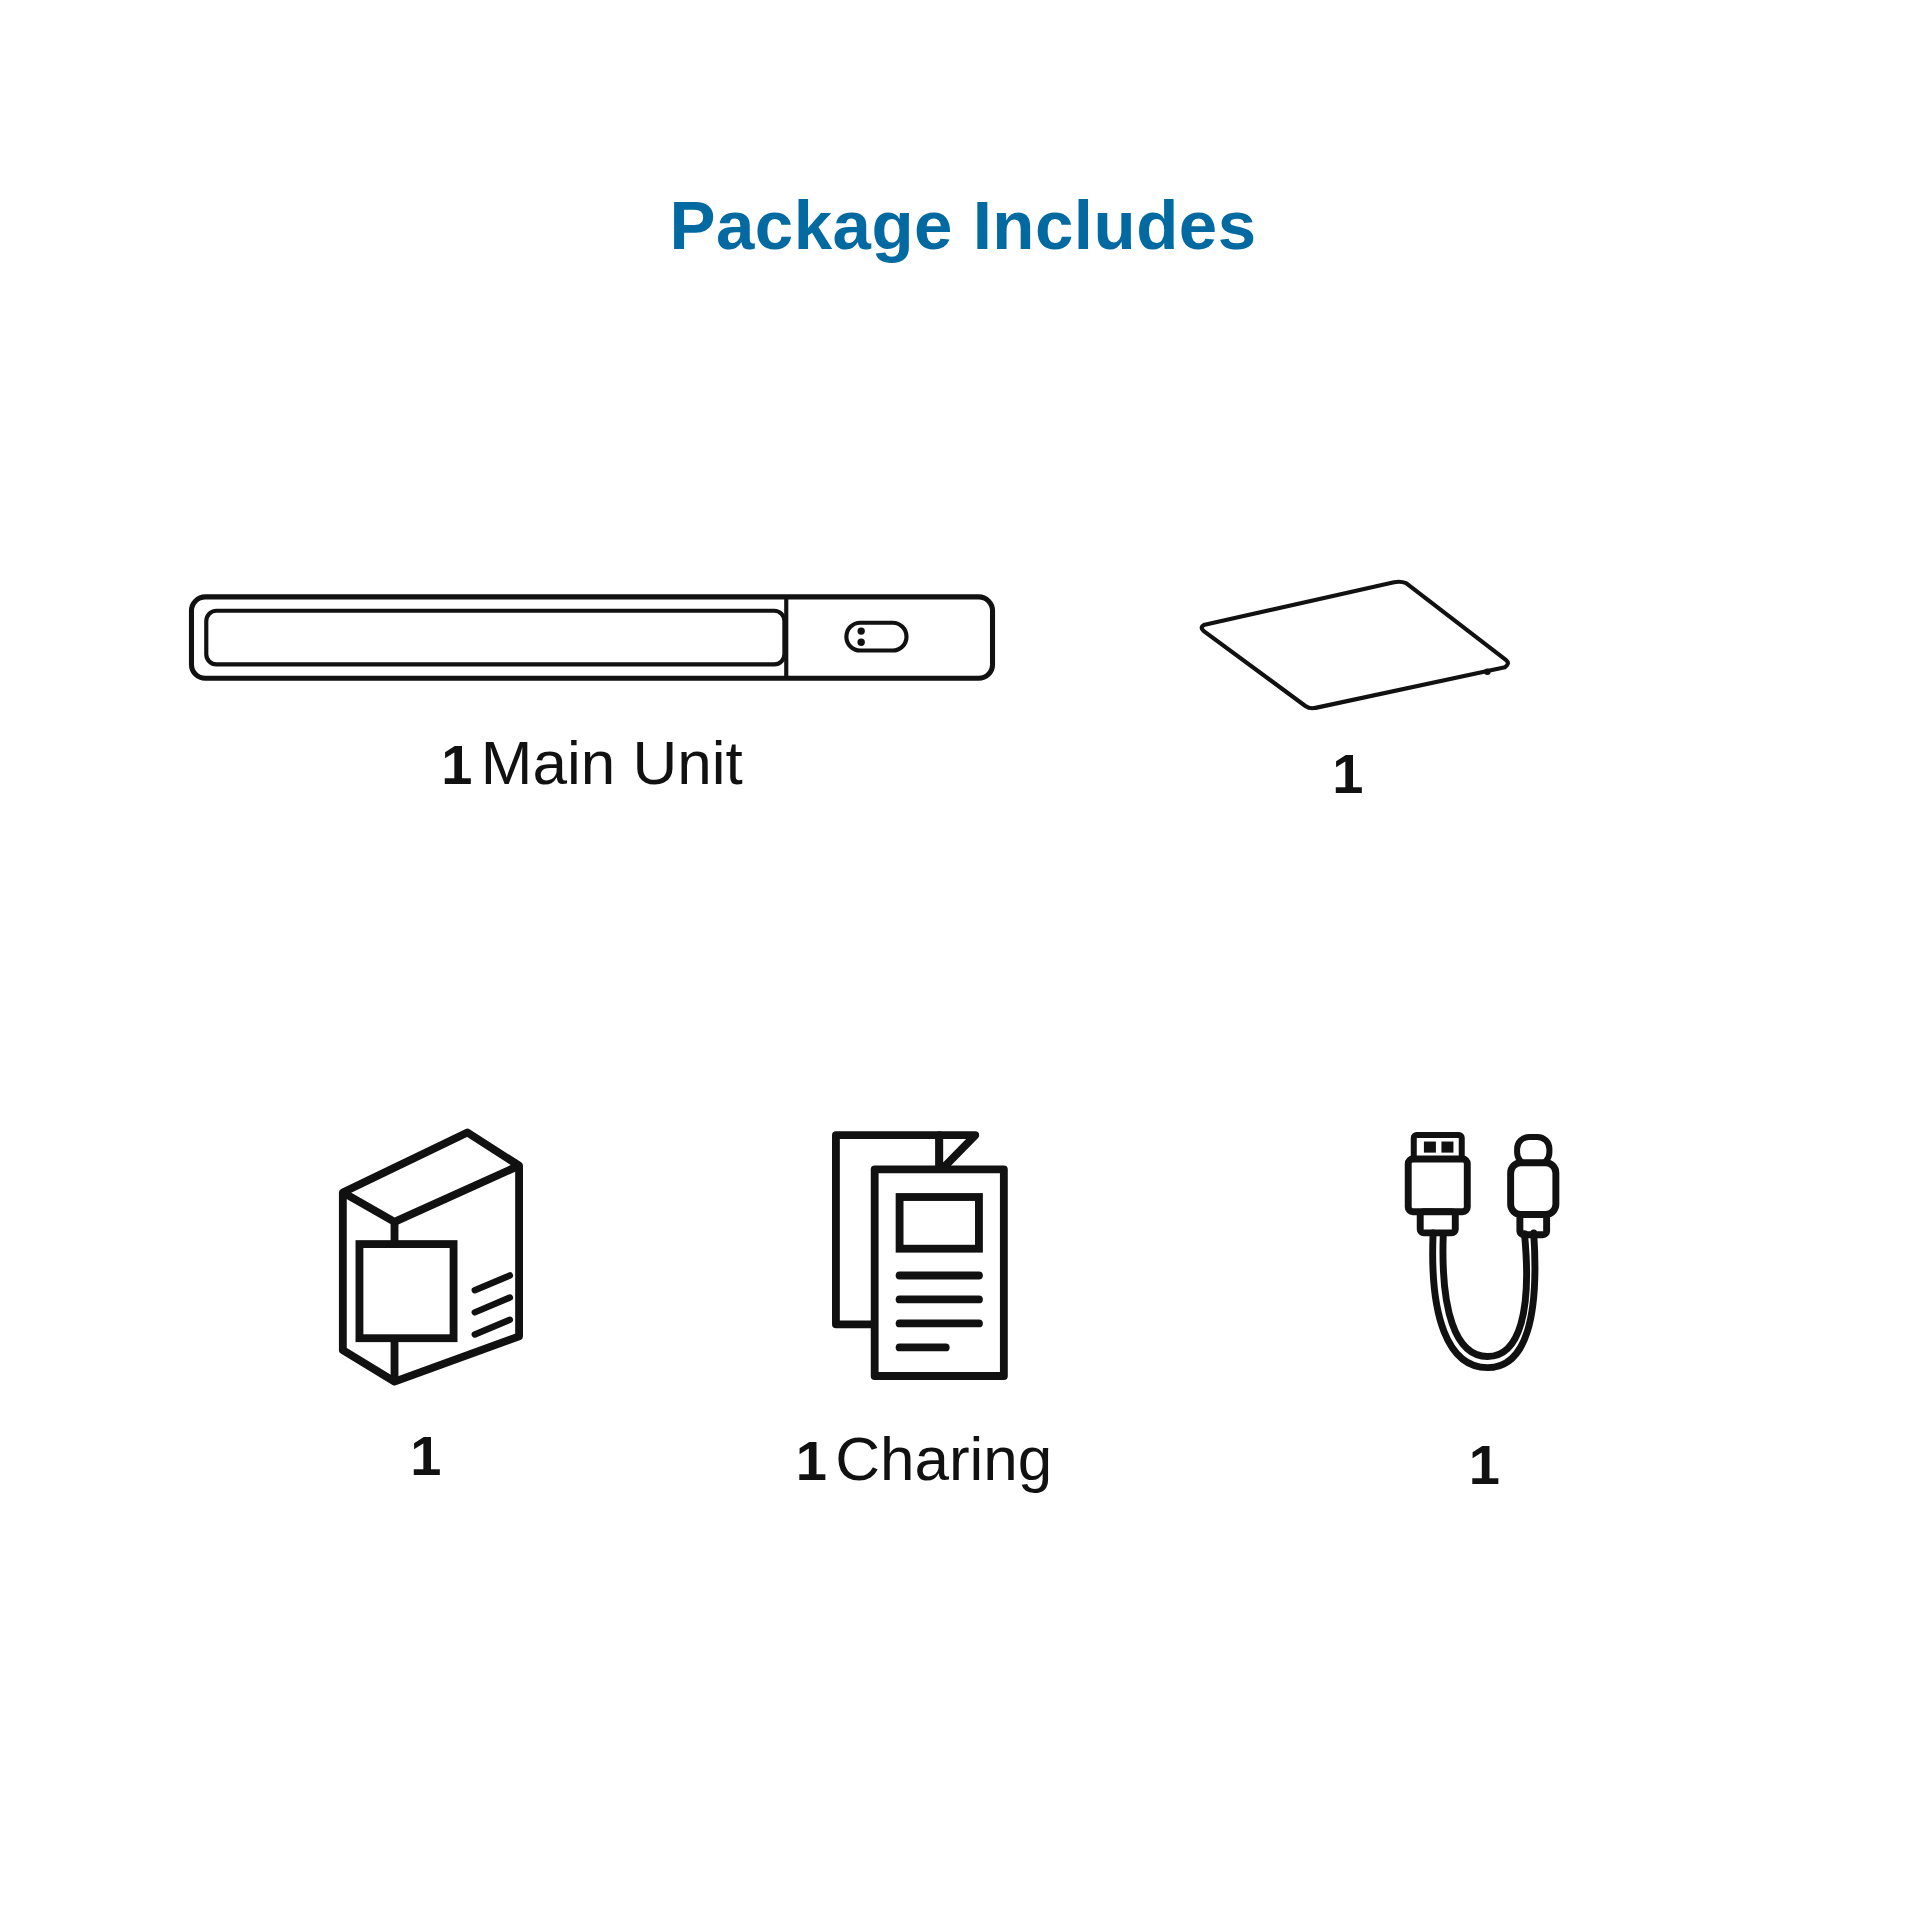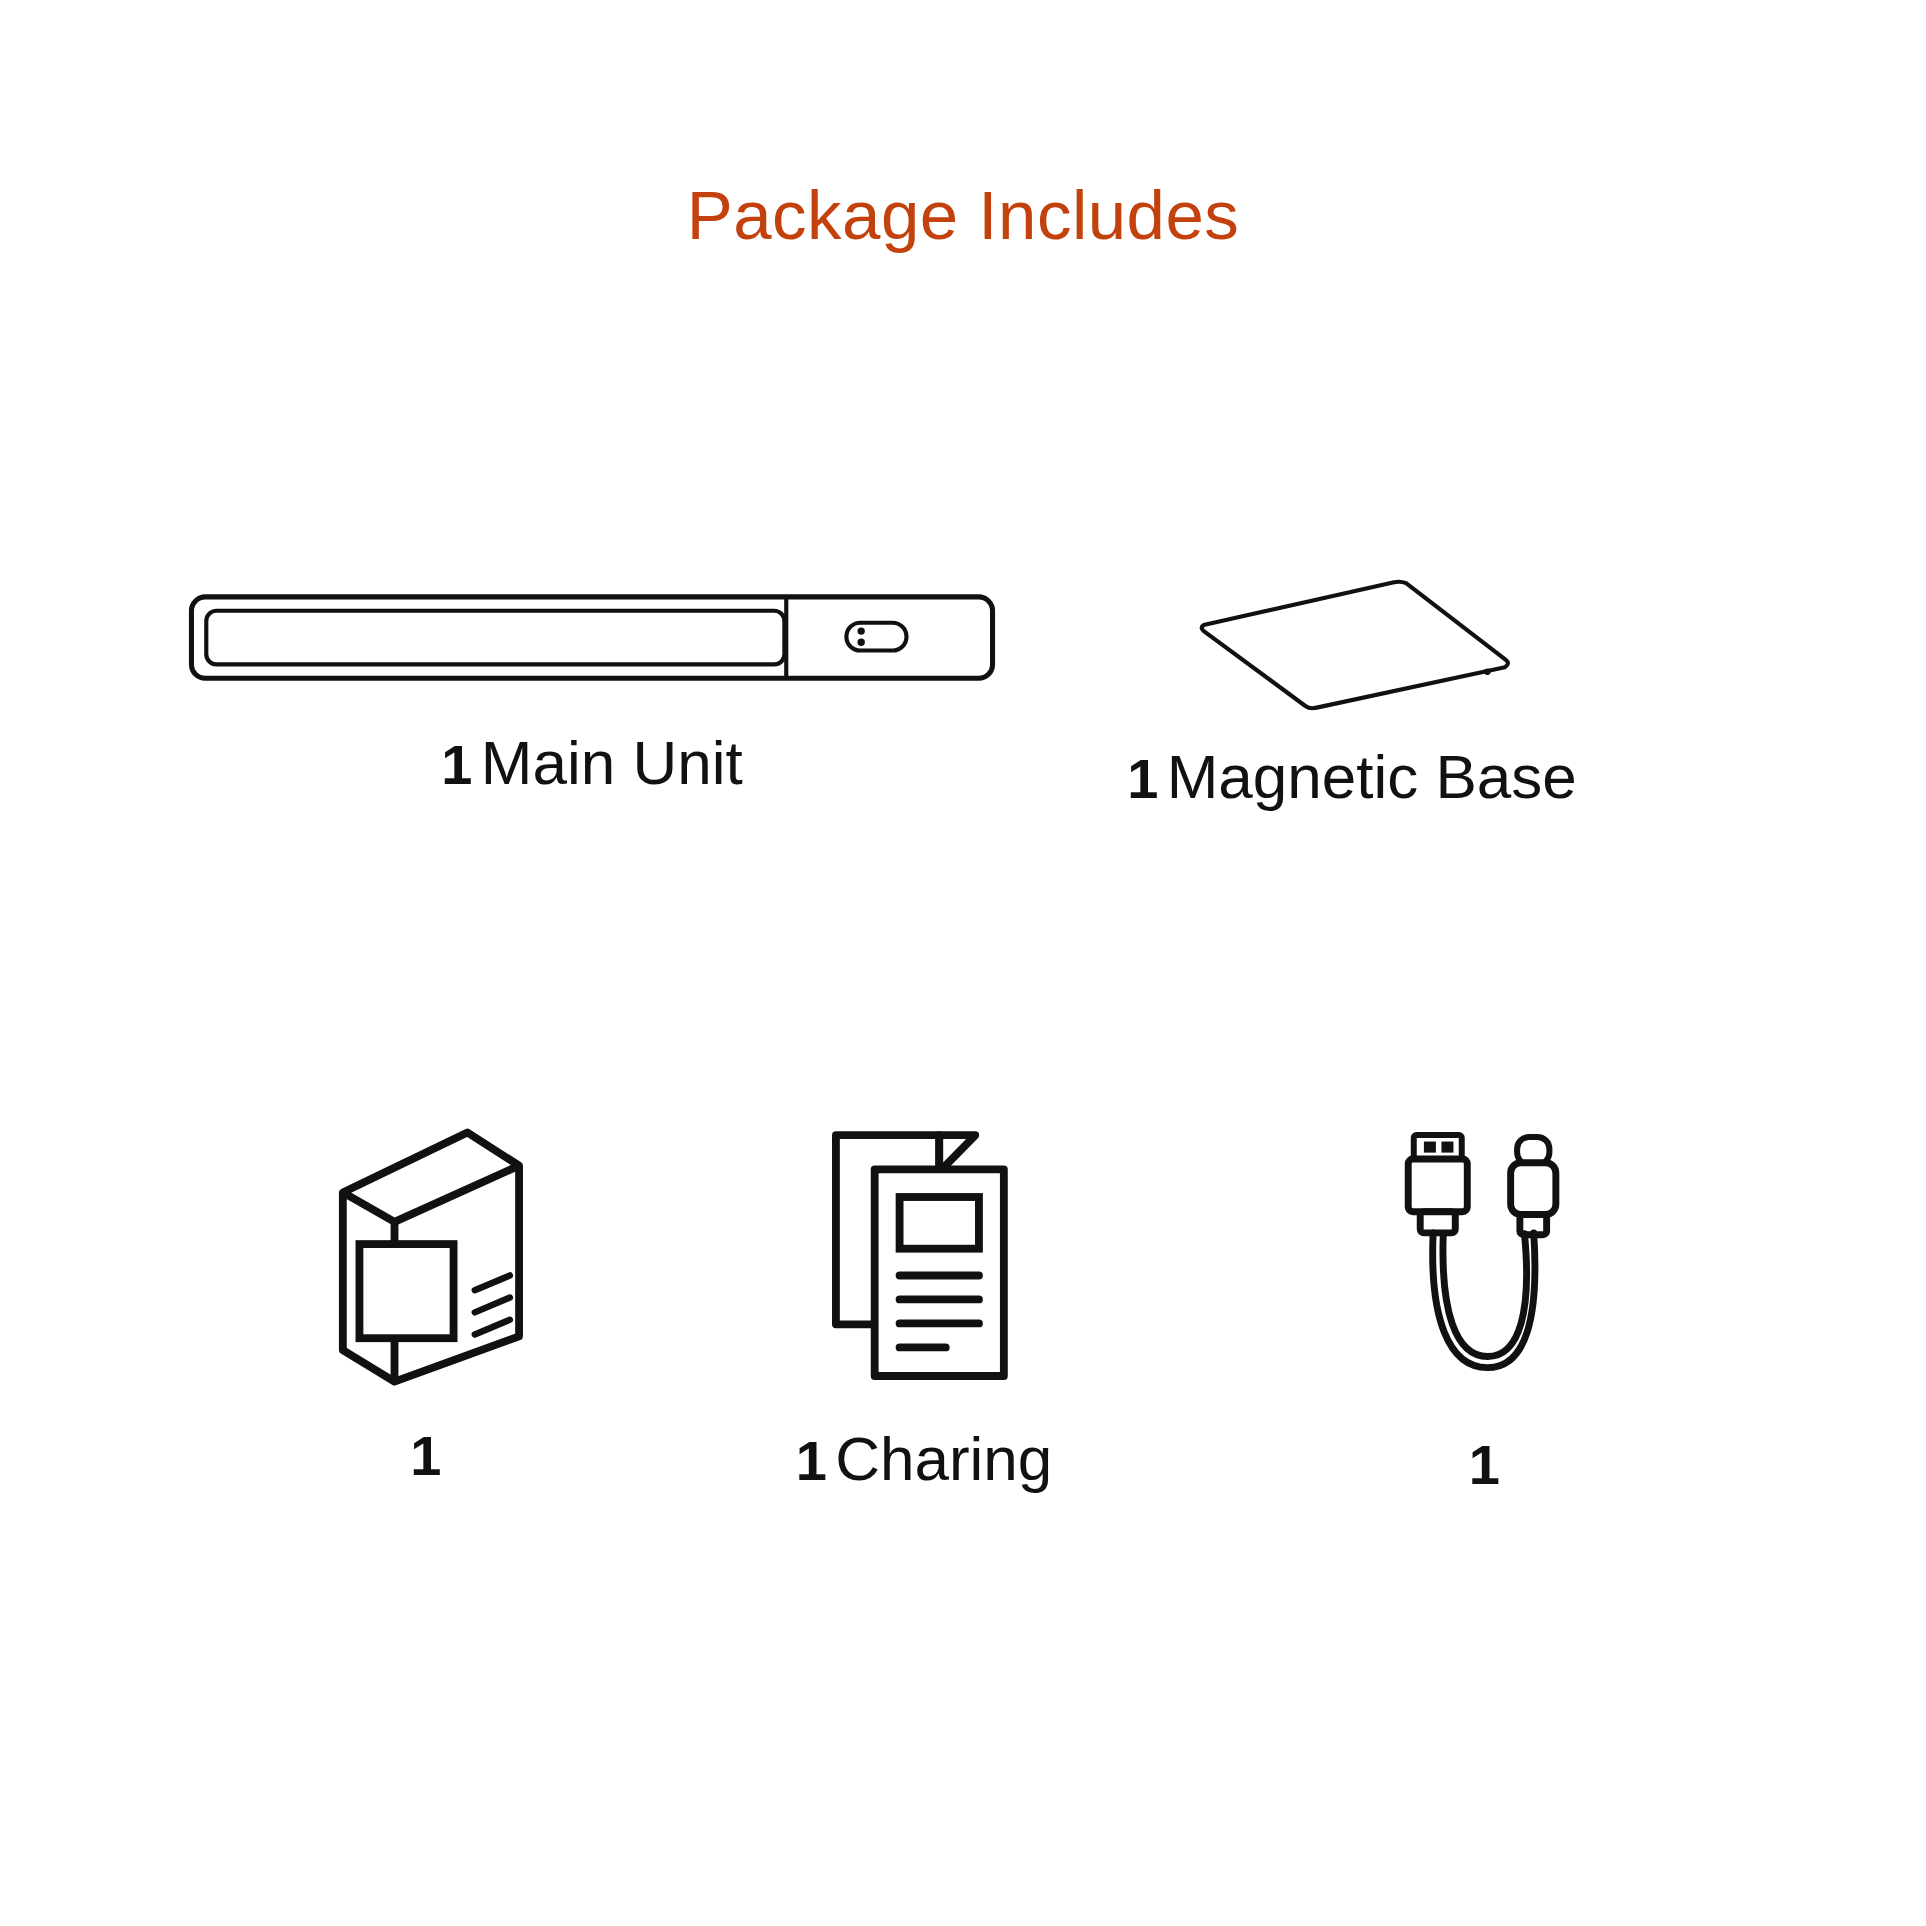--- a/index.html
+++ b/index.html
@@ -17,28 +17,28 @@
 
   .page {
     position: relative;
     width: 1926px;
     height: 1926px;
     background: #ffffff;
   }
 
   .title {
     position: absolute;
-    top: 176px;
+    top: 186px;
     left: 0;
     width: 1926px;
     text-align: center;
     font-size: 69px;
-    font-weight: 400;
+    font-weight: 700;
     letter-spacing: 0.5px;
-    color: #c2410c;
+    color: #0369a1;
   }
 
   
   .item {
     position: absolute;
     display: flex;
     flex-direction: column;
     align-items: center;
   }
   .art {
@@ -128,21 +128,20 @@
 
   <div class="item" id="item-magnetic-base">
     <div class="art">
       <svg width="351" height="153" viewBox="0 0 760 330" fill="none" xmlns="http://www.w3.org/2000/svg">
         <path d="M60 120 L470 28 Q484 25 496 30 L712 196 Q722 204 710 212 L300 300 Q288 303 278 296 L58 134 Q48 126 60 120 Z" fill="#ffffff" stroke="#111111" stroke-width="9" stroke-linejoin="round"></path>
         <circle cx="672" cy="222" r="7" fill="#111111"></circle>
       </svg>
     </div>
     <div class="caption">
       <span class="qty">1</span>
-      <span class="label">Magnetic Base</span>
     </div>
   </div>
 
   <div class="item" id="item-white-box">
     <div class="art">
       <svg width="203" height="268" viewBox="0 0 440 580" fill="none" xmlns="http://www.w3.org/2000/svg">
         <path d="M30 150 L300 20 L412 92 L412 462 L142 560 L30 492 Z" fill="#ffffff" stroke="#111111" stroke-width="17" stroke-linejoin="round"></path>
         <path d="M30 150 L142 214 L412 92" fill="none" stroke="#111111" stroke-width="17" stroke-linejoin="round"></path>
         <path d="M142 214 L142 560" fill="none" stroke="#111111" stroke-width="17"></path>
         <rect x="66" y="262" width="204" height="204" fill="#ffffff" stroke="#111111" stroke-width="17"></rect>

